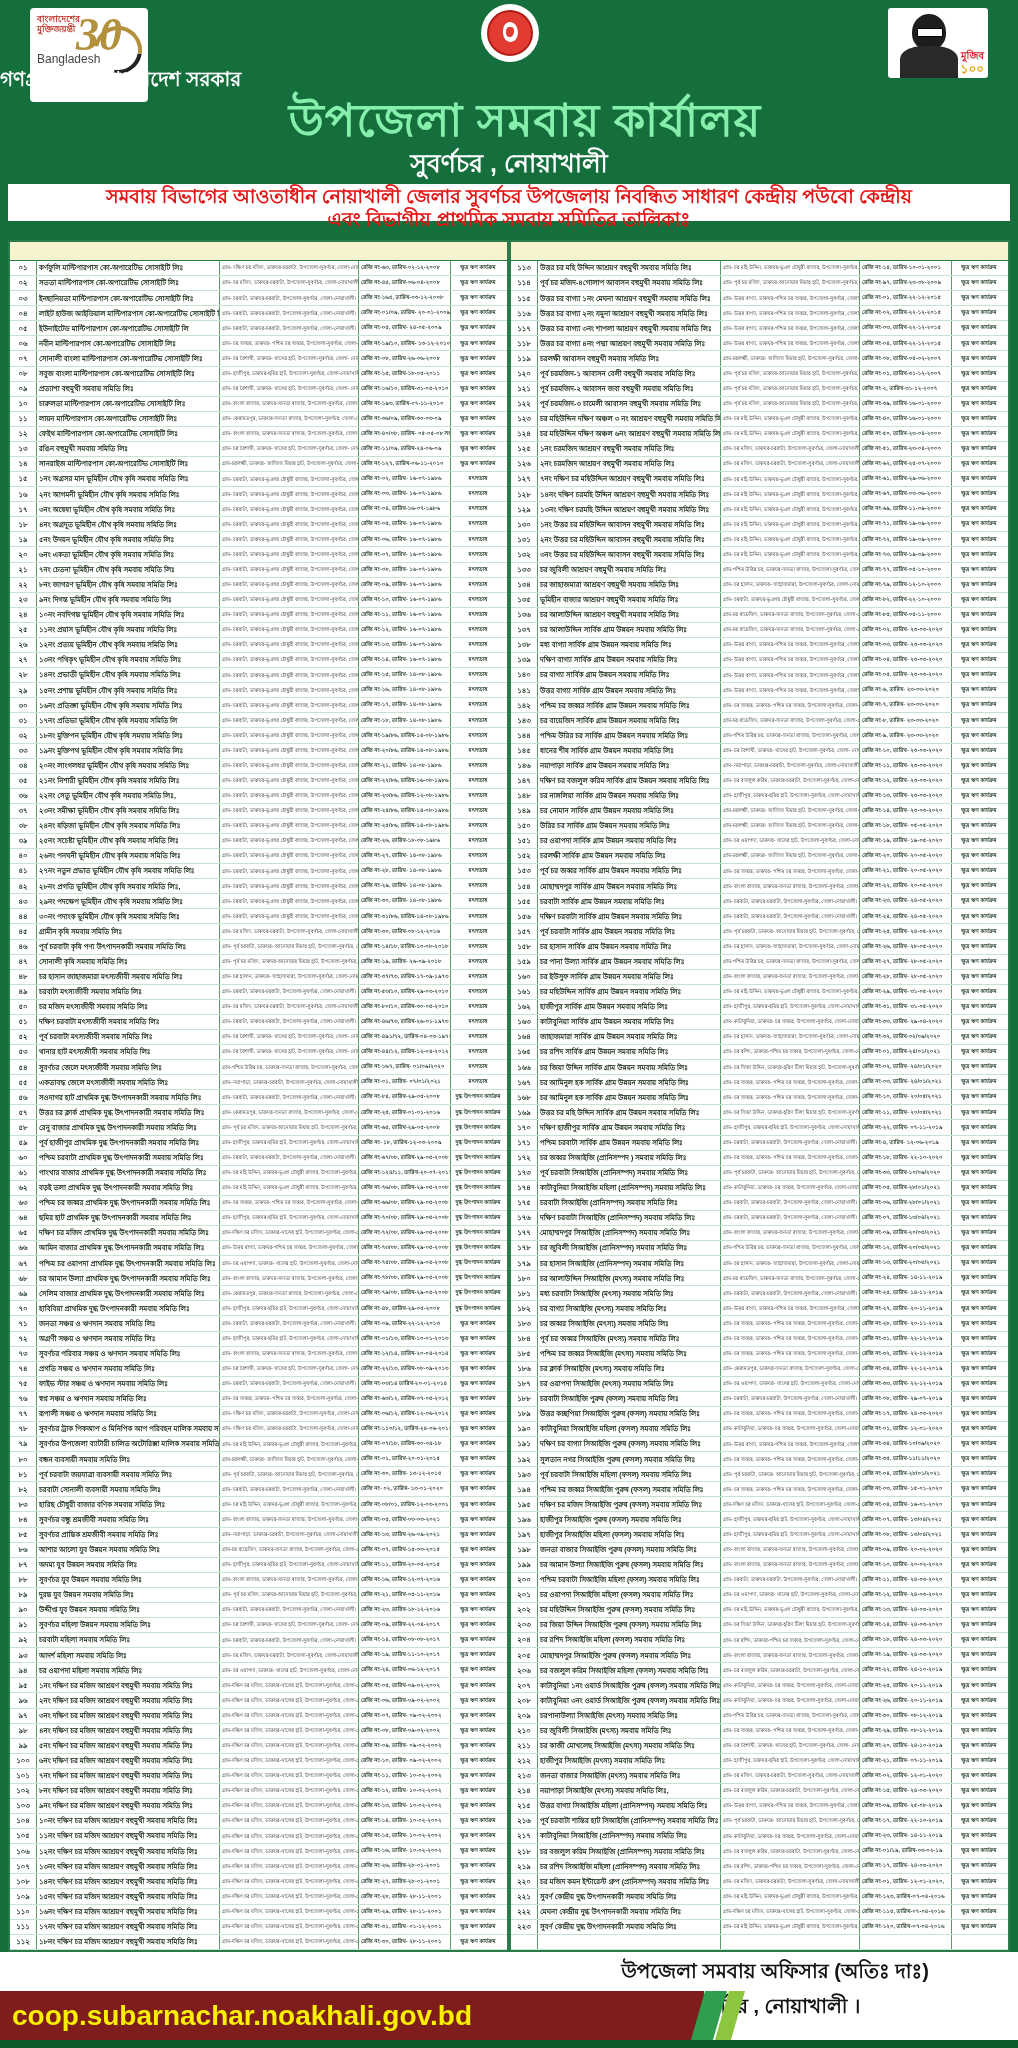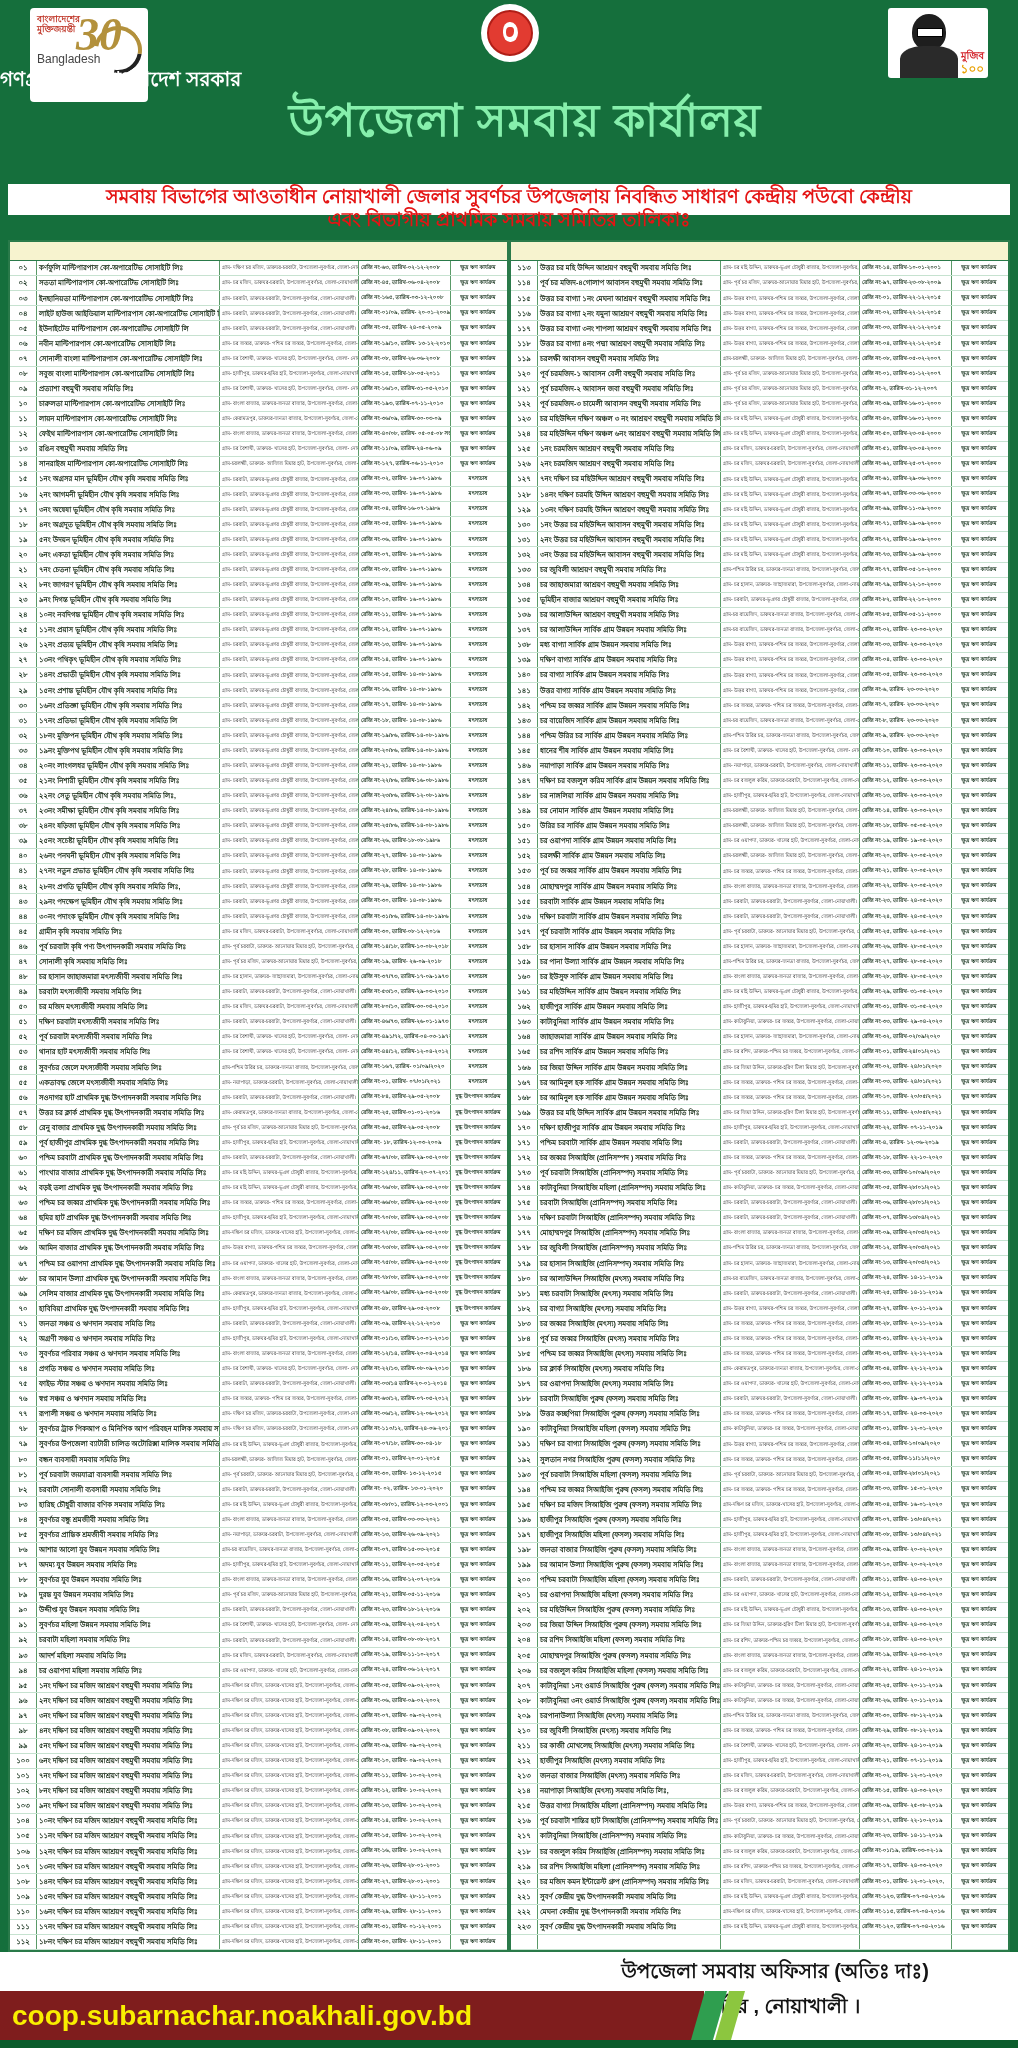--- a/index.html
+++ b/index.html
@@ -7,21 +7,21 @@
     width:1018px;height:2048px;position:relative;background:#ffffff;
     font-family:"Liberation Sans", sans-serif;overflow:hidden;
   }
   
   .green-head{position:absolute;left:0;top:0;width:1018px;height:240px;background:#156f3c;}
   .side-strip{position:absolute;top:240px;width:8px;height:1712px;background:#156f3c;}
   .side-left{left:0;} .side-right{left:1010px;}
   .govt-line{position:absolute;top:64px;left:0;width:1018px;color:#ffffff;font-size:20px;font-weight:bold;}
   .page-title{position:absolute;top:86px;left:16px;width:1018px;text-align:center;color:#86efac;font-size:45px;font-weight:bold;letter-spacing:1px;}
   .page-subtitle{position:absolute;top:144px;left:0;width:1018px;text-align:center;color:#ffffff;font-size:25px;font-weight:bold;}
-  .intro-box{position:absolute;left:8px;top:184px;width:1002px;height:31px;background:#ffffff;box-sizing:border-box;
+  .intro-box{position:absolute;left:8px;top:184px;width:1002px;height:37px;background:#ffffff;box-sizing:border-box;
     text-align:center;color:#e41414;font-weight:bold;font-size:19px;line-height:23px;padding-top:1px;}
   
   .logo50{position:absolute;left:30px;top:8px;width:118px;height:94px;background:#fff;border-radius:4px;overflow:hidden;}
   .l50-bn{position:absolute;left:7px;top:6px;font-size:9px;line-height:10px;color:#c0392b;font-weight:bold;}
   .l50-en{position:absolute;left:7px;top:44px;font-size:12px;color:#444;}
   .l50-num{position:absolute;right:26px;top:0px;font-size:46px;font-weight:bold;font-style:italic;color:#b3913c;font-family:"Liberation Serif",serif;}
   .l50-swoosh{position:absolute;right:6px;top:18px;width:40px;height:40px;border:4px solid #b3913c;border-left-color:transparent;border-bottom-color:#222;border-radius:50%;transform:rotate(-35deg);}
   .seal{position:absolute;left:481px;top:4px;width:58px;height:58px;border-radius:50%;background:#ffffff;}
   .seal-ring{position:absolute;left:6px;top:6px;width:46px;height:46px;border-radius:50%;background:#e23b31;border:2px solid #b01e17;box-sizing:border-box;}
   .seal-core{position:absolute;left:22px;top:18px;width:15px;height:20px;background:#ffffff;border-radius:45% 55% 50% 50%;}
@@ -75,20 +75,21 @@
   </div>
   <div class="mujib">
     <div class="mj-head"></div>
     <div class="mj-glass"></div>
     <div class="mj-body"></div>
     <div class="mj-t1">মুজিব</div>
     <div class="mj-t2">১০০</div>
   </div>
   <div class="govt-line">গণপ্রজাতন্ত্রী বাংলাদেশ সরকার</div>
   <div class="page-title">উপজেলা সমবায় কার্যালয়</div>
+  <div class="page-subtitle">সুবর্ণচর , নোয়াখালী</div>
 </div>
 
 <div class="intro-box">
   <div>সমবায় বিভাগের আওতাধীন নোয়াখালী জেলার সুবর্ণচর উপজেলায় নিবন্ধিত সাধারণ কেন্দ্রীয় পউবো কেন্দ্রীয়</div>
   <div>এবং বিভাগীয় প্রাথমিক সমবায় সমিতির তালিকাঃ</div>
 </div>
 
 <div class="side-strip side-left"></div>
 <div class="side-strip side-right"></div>
 

